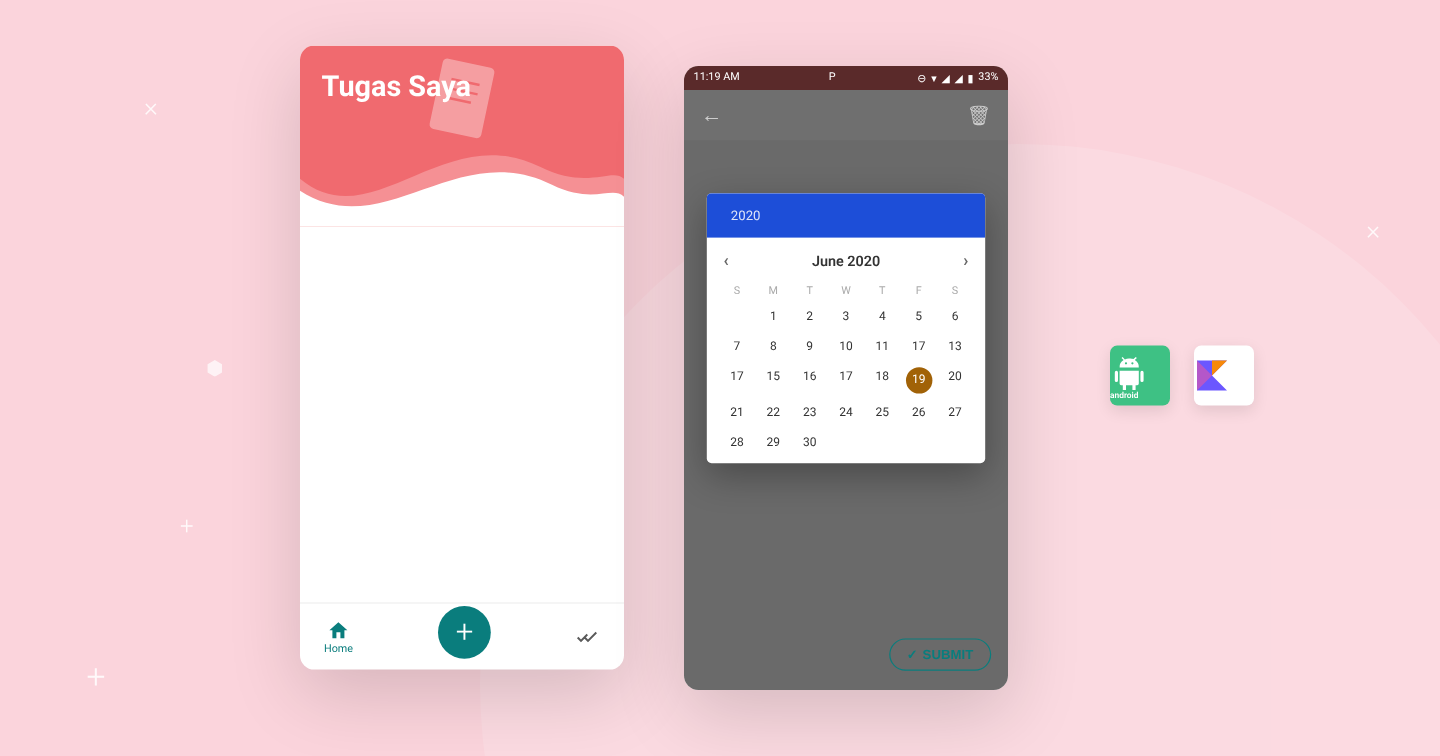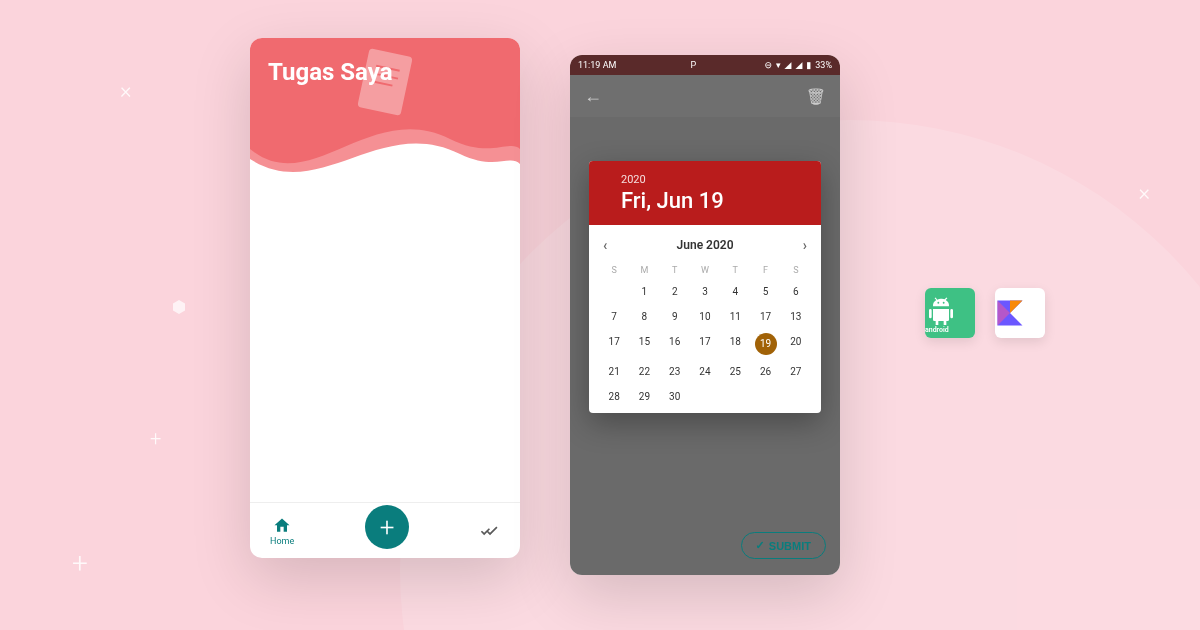--- a/index.html
+++ b/index.html
@@ -115,21 +115,21 @@
     border-radius: 18px; padding: 6px 14px; font-size:11px;
     font-weight:600; display:flex; align-items:center; gap:4px;
     background:transparent;
   }
   .picker {
     width: 232px; background:#fff;
     border-radius:4px; box-shadow:0 10px 30px rgba(0,0,0,0.3);
     overflow:hidden;
     position:absolute; top:86px; left:19px;
   }
-  .picker-head { background:#b91c1c; color:#fff; padding:12px 32px; }
+  .picker-head { background:#1d4ed8; color:#fff; padding:12px 20px; }
   .picker-year { font-size:11px; opacity:0.85; }
   .picker-date { font-size:22px; font-weight:500; margin-top:2px; }
   .picker-month-row {
     display:flex; align-items:center; justify-content:space-between;
     padding: 12px 14px; font-size:12px; font-weight:600; color:#333;
   }
   .picker-month-row .arrow { color:#666; font-size:14px; cursor:pointer; }
   .cal-grid {
     display:grid; grid-template-columns:repeat(7,1fr);
     padding: 0 10px 8px; row-gap:8px; text-align:center;
@@ -221,21 +221,20 @@
       <span style="color:#ccc;font-size:16px">🗑</span>
     </div>
     <button class="p2-submit">
       <span>✓</span>
       <span>SUBMIT</span>
     </button>
 
     <div class="picker">
       <div class="picker-head">
         <div class="picker-year">2020</div>
-        <div class="picker-date">Fri, Jun 19</div>
       </div>
       <div class="picker-month-row">
         <span class="arrow">‹</span>
         <span>June 2020</span>
         <span class="arrow">›</span>
       </div>
       <div class="cal-grid" id="cal-grid">
           <span class="dow">S</span>
           <span class="dow">M</span>
           <span class="dow">T</span>

